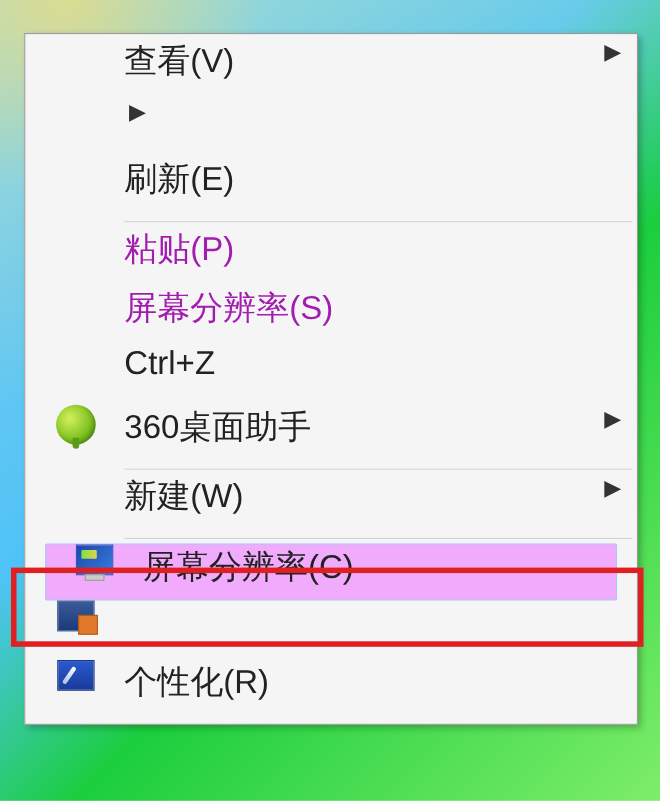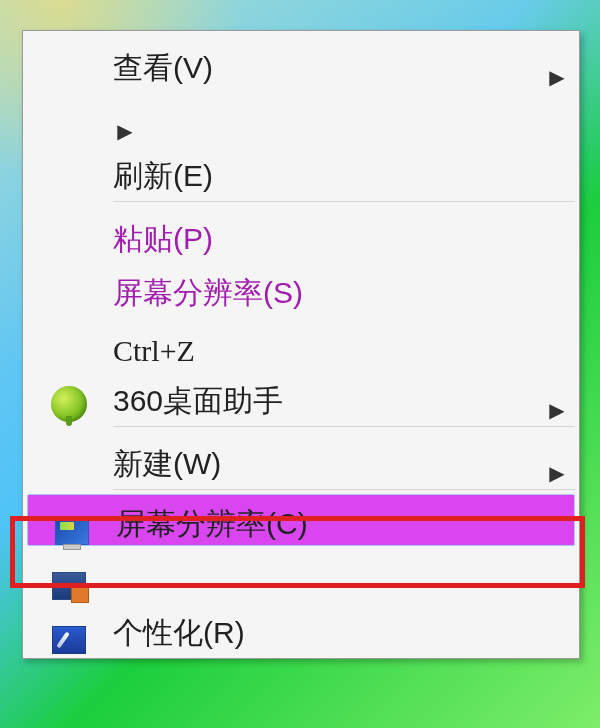--- a/index.html
+++ b/index.html
@@ -24,51 +24,50 @@
     top: 30px;
     left: 22px;
     width: 558px;
     background: #f5f5f5;
     border: 1px solid #9b9b9b;
     box-shadow: 3px 3px 6px rgba(0,0,0,0.25);
     padding: 4px 2px;
   }
   .menu-item {
     display: flex;
-    align-items: flex-end;
+    align-items: flex-start;
     height: 54px;
     padding: 0 8px 0 0;
     position: relative;
   }
   .menu-item.highlighted {
-    background: #d946ef;
+    background: #f0abfc;
     border: 1px solid #a8c8f0;
     border-radius: 2px;
-    margin: 0 2px;
+    margin: 0 16px;
     height: 52px;
   }
   .icon-col {
     width: 88px;
     display: flex;
     align-items: center;
     justify-content: center;
     flex-shrink: 0;
   }
   .label-col {
     flex: 1;
     font-size: 30px;
     color: #222;
     white-space: nowrap;
   }
   .menu-item.disabled .label-col { color: #a21caf; }
   .shortcut-col {
     font-size: 30px;
     color: #222;
     margin-right: 40px;
-    font-family: Liberation Serif, serif;
   }
   .arrow-col {
     width: 24px;
     text-align: center;
     font-size: 20px;
     color: #333;
   }
   .sep {
     height: 1px;
     margin: 4px 2px 4px 88px;

